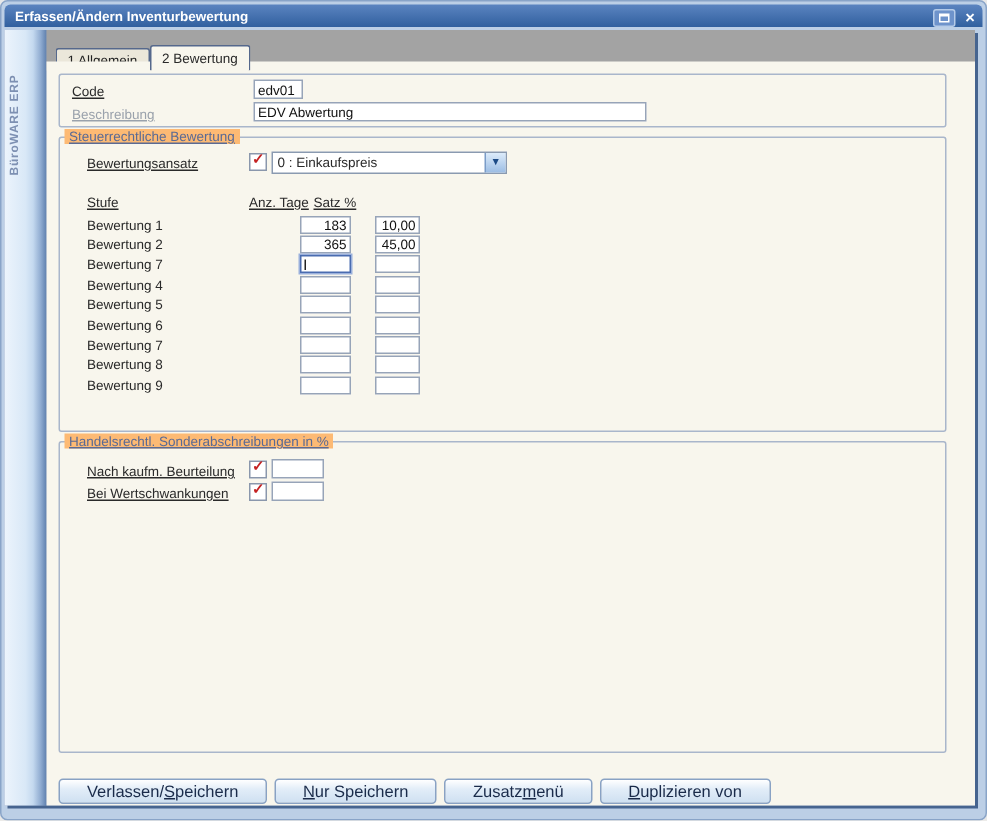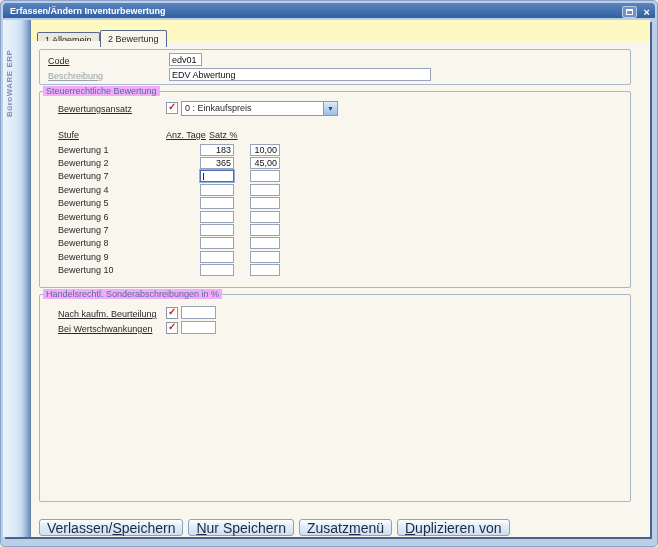--- a/index.html
+++ b/index.html
@@ -27,35 +27,35 @@
   
   .app-area { position:absolute; left:2px; top:19px; right:7px; bottom:9px; background:#8094b8; box-shadow:2px 2px 0 #46648f; }
   .sidebar {
     position:absolute; left:0; top:0; bottom:0; width:28px;
     background:linear-gradient(to right,#ecf4fc 0%,#d9e8f7 50%,#c4d9ef 68%,#90acd1 86%,#5f80ae 100%);
   }
   .brand {
     position:absolute; left:2px; top:97px; transform:rotate(-90deg); transform-origin:0 0;
     font-size:8px; font-weight:bold; color:#7d90b2; letter-spacing:0.5px; white-space:nowrap;
   }
-  .tabstrip { position:absolute; left:28px; right:0; top:0; height:27px; background:#fef9c3; }
+  .tabstrip { position:absolute; left:28px; right:0; top:0; height:27px; background:#a3a3a3; }
   .tab {
     position:absolute; bottom:0; border:1px solid #55688c; border-bottom:none;
     border-radius:2px 2px 0 0; padding:0 7px; white-space:nowrap; cursor:default;
   }
   .tab.inactive { left:6px; height:15px; background:#ebe7da; line-height:14px; color:#222; }
   .tab.active  { left:69px; height:17px; background:#f8f6ed; line-height:16px; z-index:2; }
   .tab u { text-decoration:underline; }
   .content { position:absolute; left:28px; right:0; top:21px; bottom:0; background:#f8f6ed; }
   
   .groupbox { position:absolute; left:8px; width:592px; border:1px solid #a9b6cb; border-radius:2px; }
   .g1 { top:8px;   height:36px; }
   .g2 { top:50px;  height:197px; }
   .g3 { top:253px; height:208px; }
-  .legend { position:absolute; top:-6px; left:3px; background:#f0abfc; padding:0 3px; color:#5a6a94; }
+  .legend { position:absolute; top:-6px; left:3px; background:#fdba74; padding:0 3px; color:#5a6a94;text-decoration:underline; }
   .abs { position:absolute; white-space:nowrap;text-decoration:underline; }
   .dim { color:#9aa2ac; }
   
   .tinput {
     position:absolute; border:1px solid #97a4b8; background:#fff;
     font:inherit; padding:0 2px; height:13px; color:#111;
   }
   .num { text-align:right; }
   .checkbox { position:absolute; width:12px; height:12px; background:#fff; border:1px solid #8a97ac; cursor:default; }
   .checkbox .chk { position:absolute; left:1px; top:-2px; color:#c42222; font-size:10px; font-weight:bold; line-height:12px; }
@@ -73,21 +73,21 @@
   .trow input { position:static; height:12px; }
   .tage { width:34px;margin-left:32px; }
   .satz { width:30px; margin-left:16px; }
   .focused {
     border:1px solid #4a6cb0; box-shadow:0 0 0 1px #9ab0dc;
     background:linear-gradient(#222,#222) no-repeat 2px 2px/1px 7px, #fff;
   }
   
   .footer { position:absolute; left:8px; top:478px; display:flex; gap:5px; }
   .fbtn {
-    height:17px; line-height:14px; padding:0 7px; font-family:inherit; font-size:14px; color:#1a2b4a;
+    height:17px; line-height:14px; padding:0 18px; font-family:inherit; font-size:11px; color:#1a2b4a;
     background:linear-gradient(#ffffff,#e2edf8 40%,#cfe0f1);
     border:1px solid #89a2c4; border-radius:3px; cursor:default;
   }
   .fbtn u { text-decoration:underline; }
 </style>
 </head>
 <body>
 
 <div class="window">
 
@@ -182,25 +182,20 @@
           <div class="trow">
             <span class="rlabel">Bewertung 8</span>
             <input class="tinput num tage" value="" style="">
             <input class="tinput num satz" value="" style="">
           </div>
           <div class="trow">
             <span class="rlabel">Bewertung 9</span>
             <input class="tinput num tage" value="" style="">
             <input class="tinput num satz" value="" style="">
           </div>
-          <div class="trow">
-            <span class="rlabel">Bewertung 10</span>
-            <input class="tinput num tage" value="" style="">
-            <input class="tinput num satz" value="" style="">
-          </div>
         </div>
       </div>
 
       <div class="groupbox g3">
         <span class="legend">Handelsrechtl. Sonderabschreibungen in %</span>
 
         <span class="abs" style="left:18px; top:14px;">Nach kaufm. Beurteilung</span>
         <span class="checkbox" style="left:126px; top:12px;">
           <span class="chk">✓</span>
         </span>

